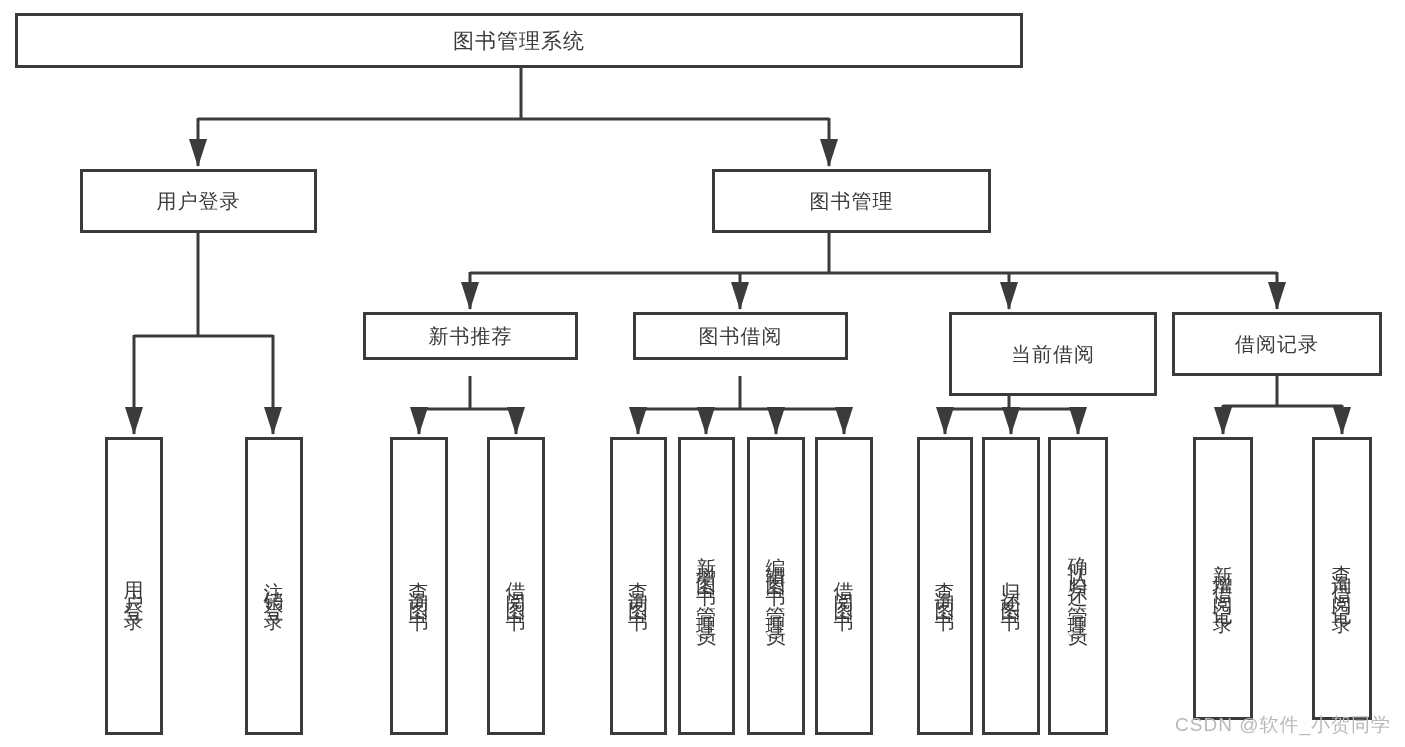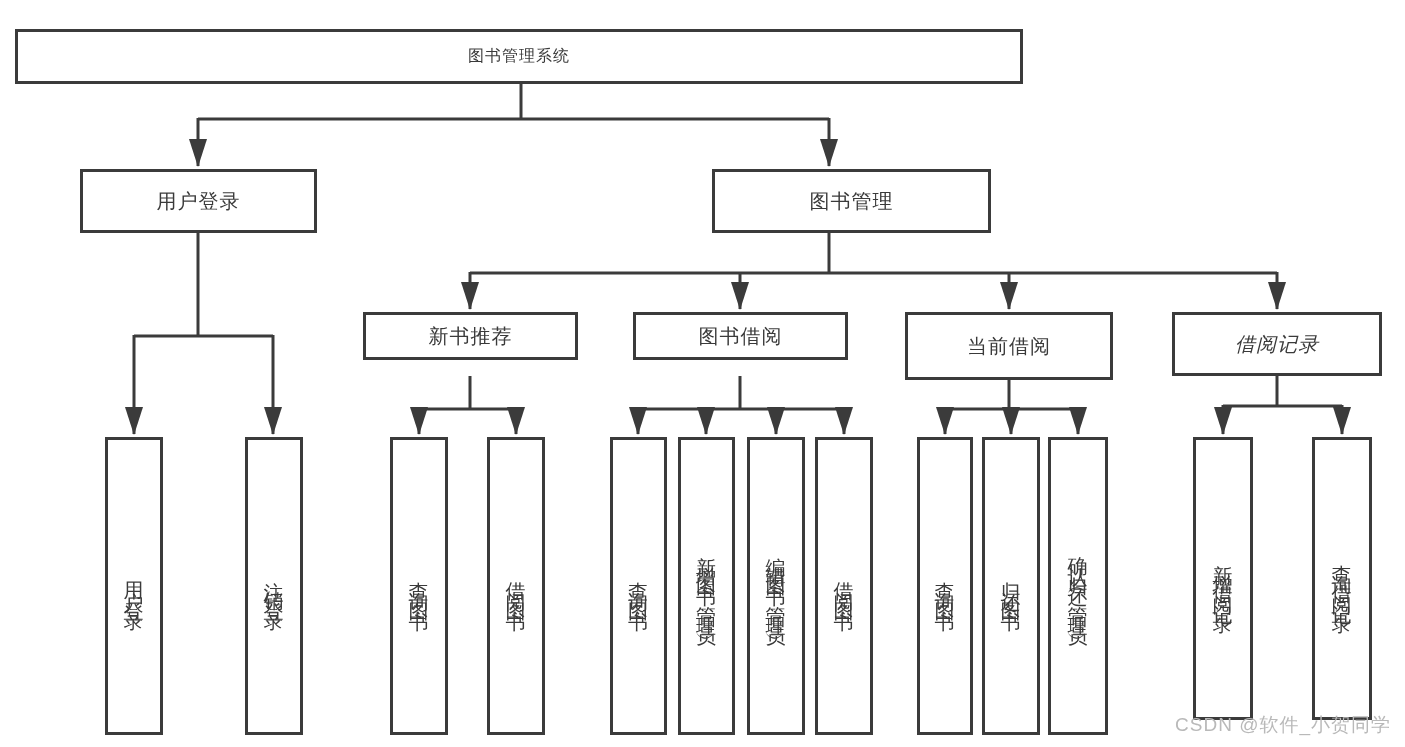--- a/index.html
+++ b/index.html
@@ -22,21 +22,21 @@
     border: 3px solid #3b3b3b;
     background: #ffffff;
     display: flex;
     align-items: center;
     justify-content: center;
     color: #3a3a3a;
     text-align: center;
     z-index: 2;
   }
   .h-node { font-size: 20px; letter-spacing: 1px; }
-  .root-node { font-size: 16px; letter-spacing: 1px; margin-top: 16px; }
+  .root-node { font-size: 21px; letter-spacing: 1px; }
   .v-node {
     writing-mode: vertical-rl;
     text-orientation: mixed;
     font-size: 20px;
     letter-spacing: 10px;
     line-height: 1;
   }
   .watermark {
     position: absolute;
     right: 14px;
@@ -103,22 +103,22 @@
     </g>
   </svg>
 
   <div class="node h-node root-node" style="left:15px; top:13px; width:1008px; height:55px;">图书管理系统</div>
 
   <div class="node h-node" style="left:80px; top:169px; width:237px; height:64px;">用户登录</div>
   <div class="node h-node" style="left:712px; top:169px; width:279px; height:64px;">图书管理</div>
 
   <div class="node h-node" style="left:363px; top:312px; width:215px; height:48px;">新书推荐</div>
   <div class="node h-node" style="left:633px; top:312px; width:215px; height:48px;">图书借阅</div>
-  <div class="node h-node" style="left:905px; top:312px; width:208px; height:68px;">当前借阅</div>
-  <div class="node h-node" style="left:1172px; top:312px; width:210px; height:64px;font-style:italic;">借阅记录</div>
+  <div class="node h-node" style="left:949px; top:312px; width:208px; height:84px;">当前借阅</div>
+  <div class="node h-node" style="left:1172px; top:312px; width:210px; height:64px;">借阅记录</div>
 
   <div class="node v-node" style="left:105px; top:437px; width:58px; height:298px;">用户登录</div>
   <div class="node v-node" style="left:245px; top:437px; width:58px; height:298px;">注销登录</div>
 
   <div class="node v-node" style="left:390px; top:437px; width:58px; height:298px;">查询图书</div>
   <div class="node v-node" style="left:487px; top:437px; width:58px; height:298px;">借阅图书</div>
 
   <div class="node v-node" style="left:610px; top:437px; width:57px; height:298px;">查询图书</div>
   <div class="node v-node" style="left:678px; top:437px; width:57px; height:298px;">新增图书（管理员）</div>
   <div class="node v-node" style="left:747px; top:437px; width:58px; height:298px;">编辑图书（管理员）</div>

